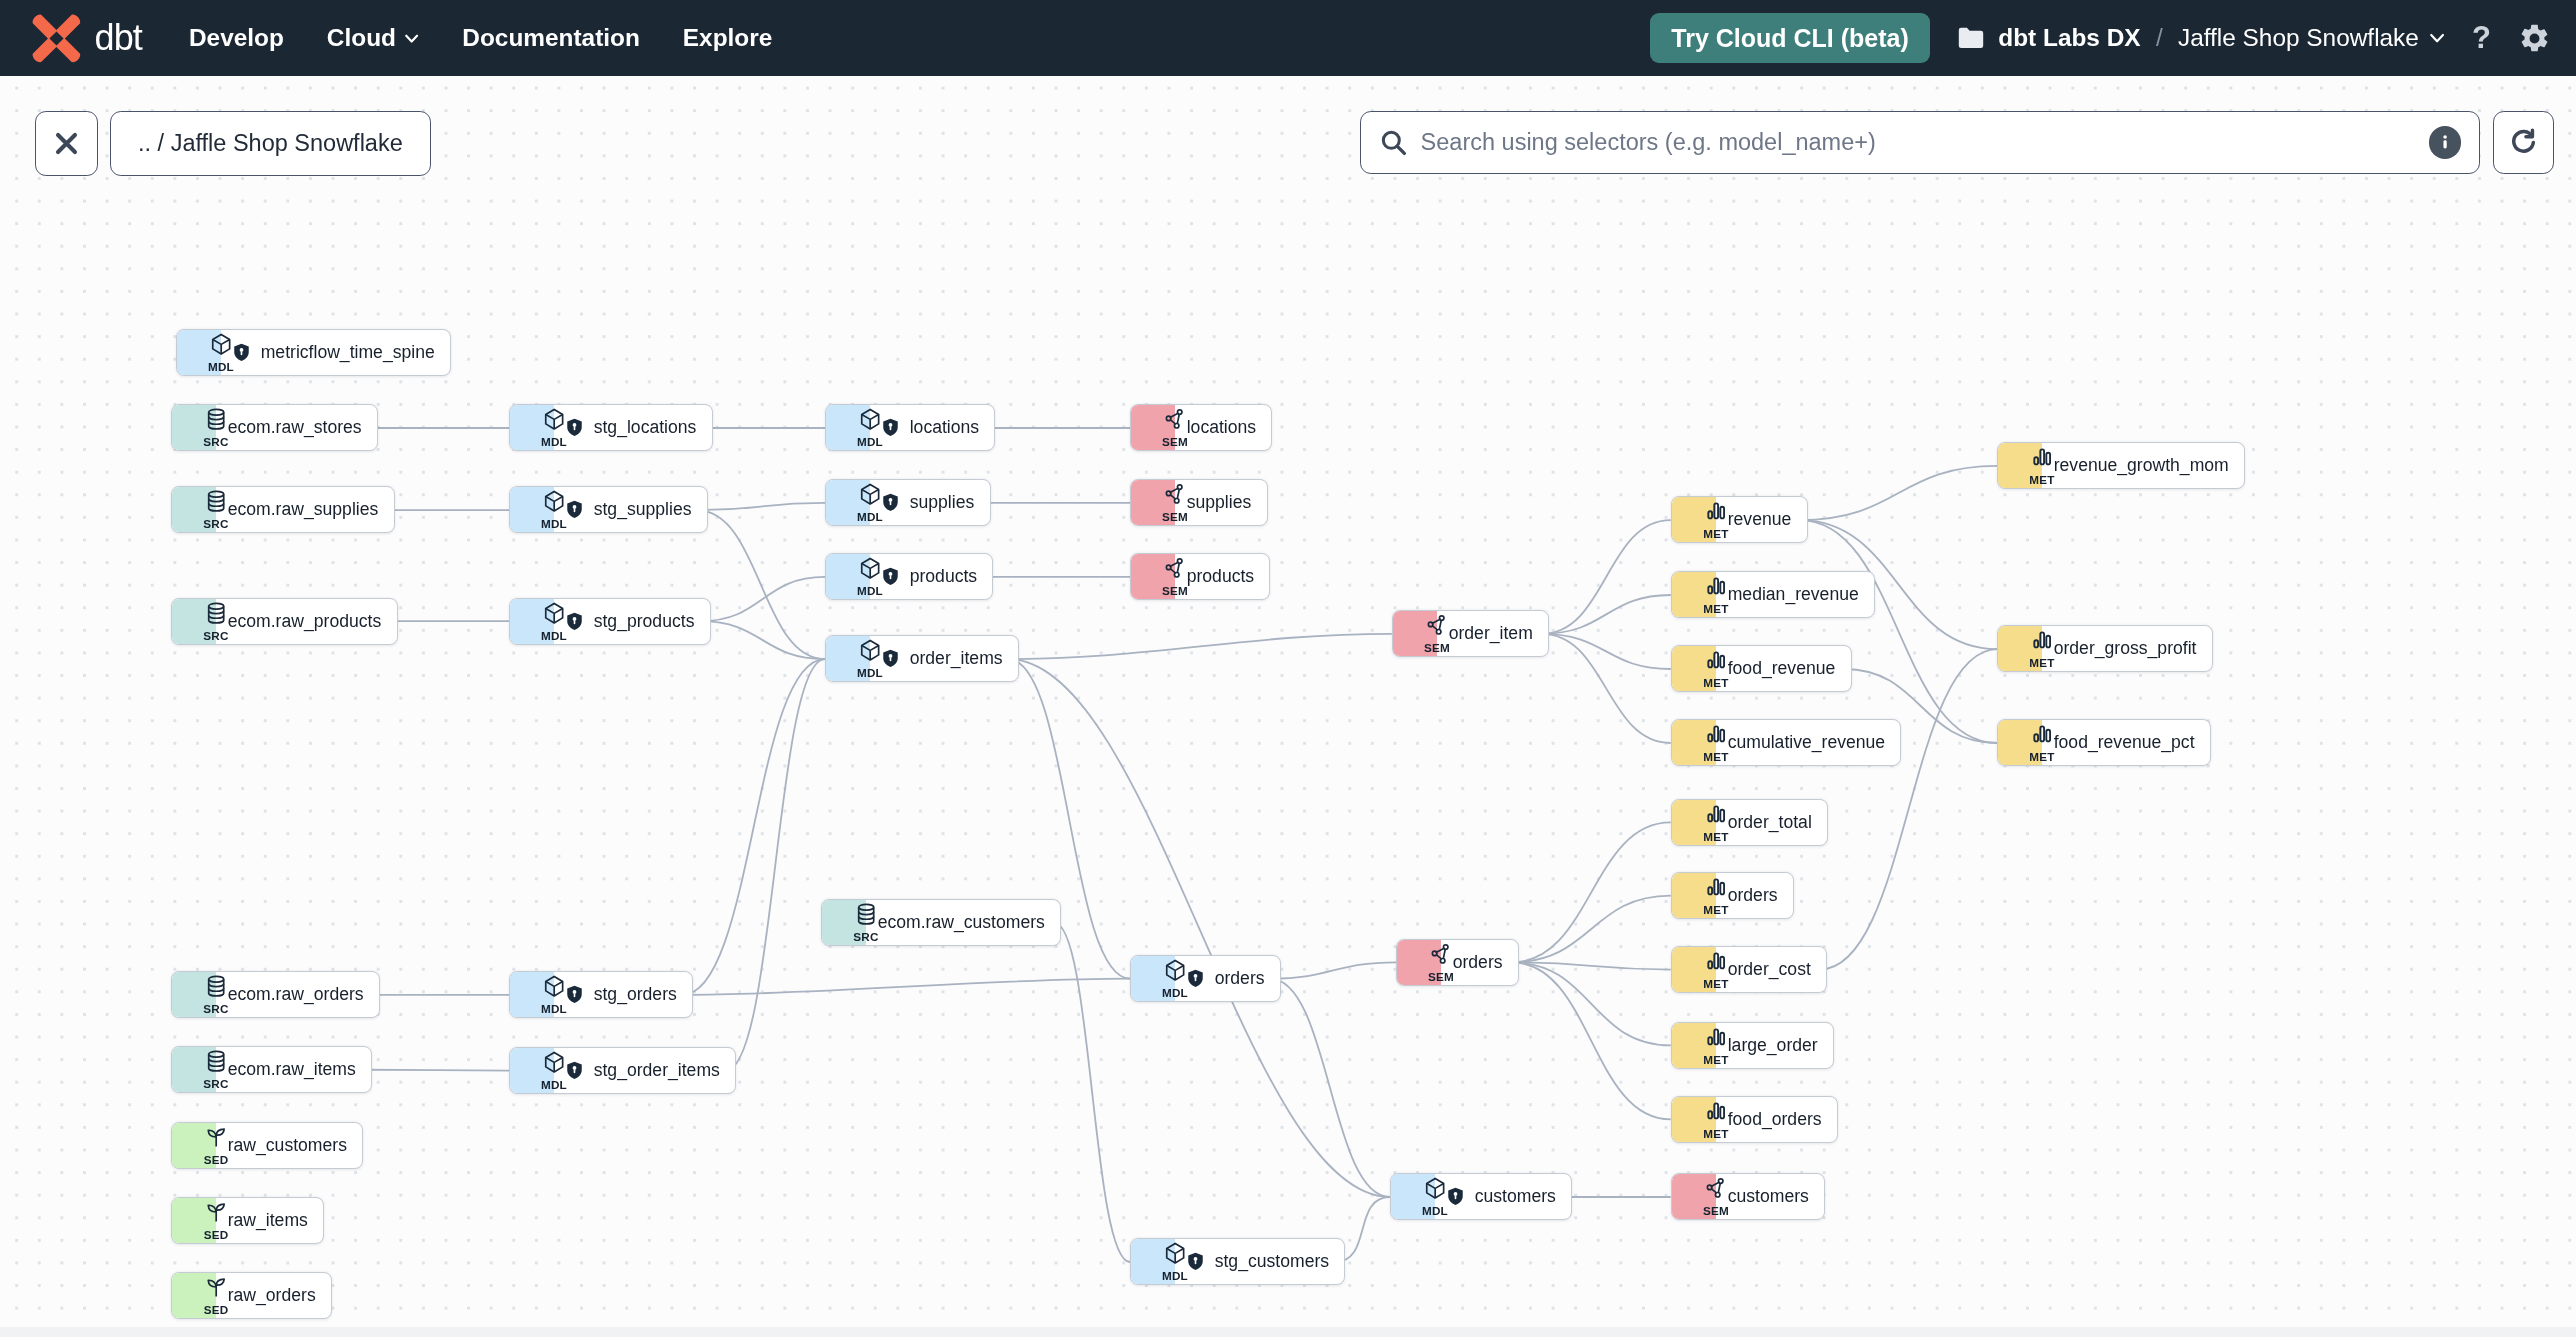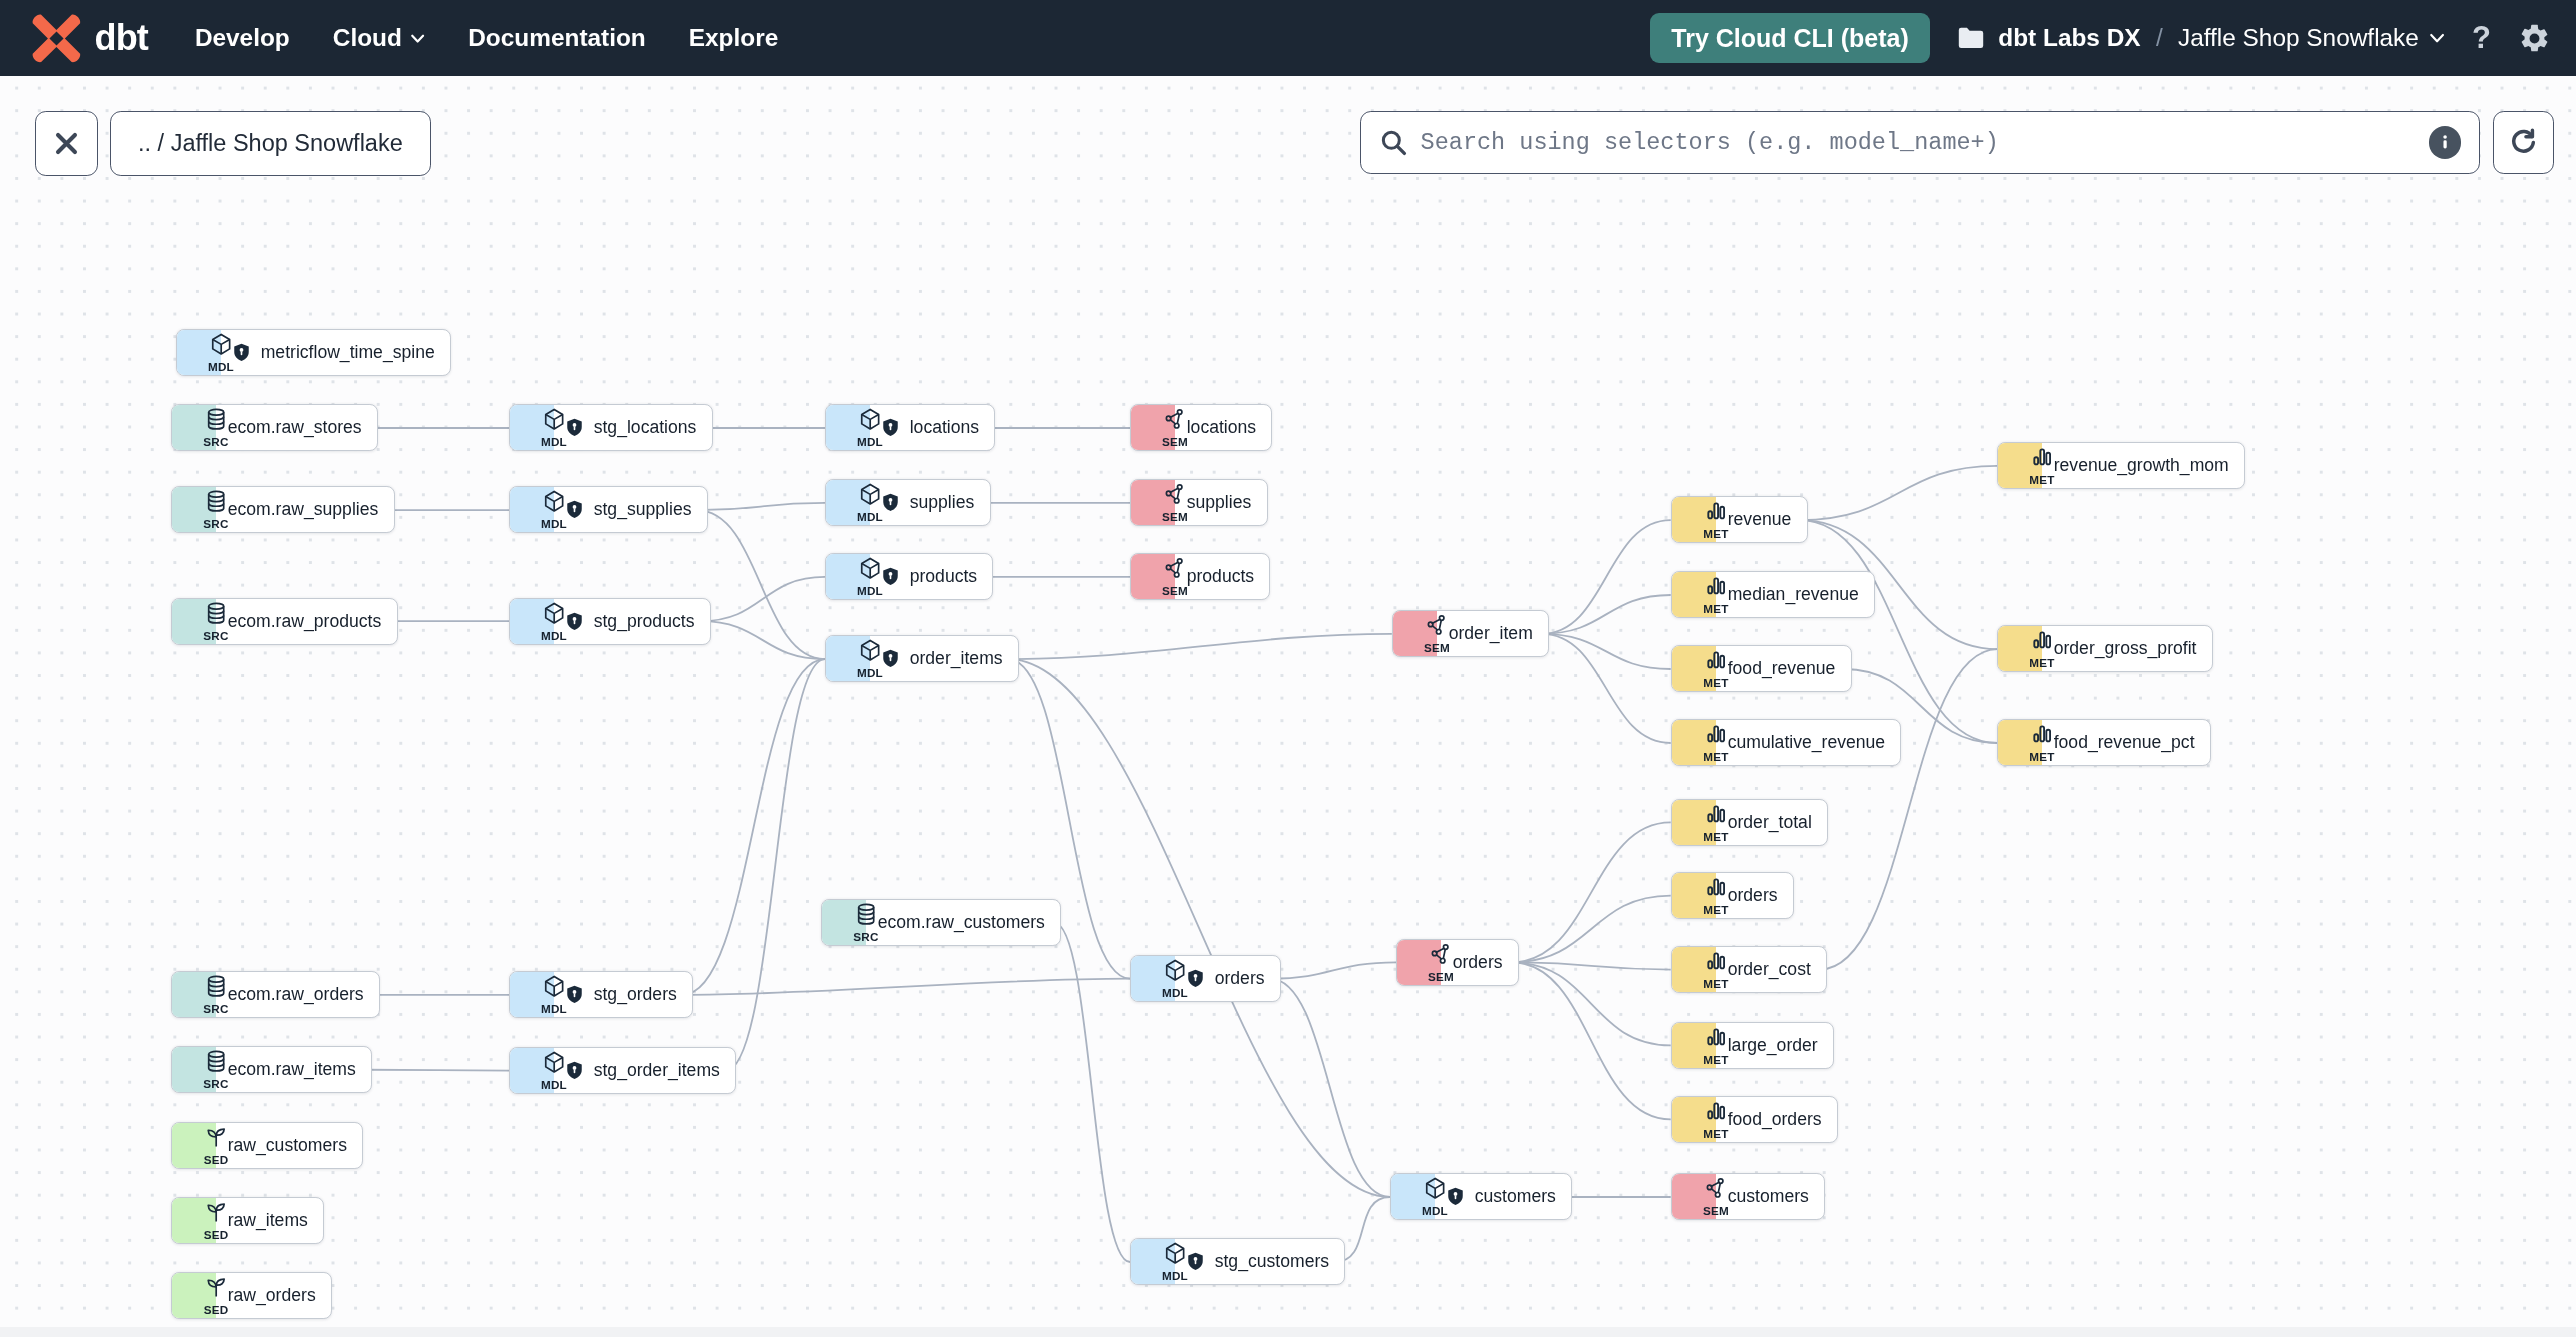--- a/index.html
+++ b/index.html
@@ -12,21 +12,21 @@
     background-size:22.6px 22.6px; background-position:5.4px 9px; }
   #edges { position:absolute; inset:0; width:2576px; height:1338px; }
   #edges path { fill:none; stroke:#a9b2c0; stroke-width:2px; }
   #nodes-layer { position:absolute; inset:0; }
 
   
   .navbar { position:absolute; top:0; left:0; width:2576px; height:76px;
     background:#1c2734; display:flex; align-items:center;
     padding:0 25px 0 31px; z-index:10; }
   .logo-wrap { display:flex; align-items:center; gap:12.6px; margin-right:47px; }
-  .brand { color:#fff; font-weight:700; font-size:36px; letter-spacing:-0.9px; }
+  .brand { color:#fff; font-weight:400; font-size:36px; letter-spacing:-0.9px; }
   .nav-links { display:flex; align-items:center; gap:43px; }
   .nav-link { color:#ffffff; font-size:24.4px; font-weight:600; display:flex;
     align-items:center; gap:8.1px; cursor:pointer; white-space:nowrap; }
   .nav-right { margin-left:auto; display:flex; align-items:center; gap:27px; }
   .cta-btn { background:#3e7f7b; color:#fff; font-size:25px; font-weight:600;
     border:none; border-radius:9px; padding:10.8px 21px; cursor:pointer; white-space:nowrap; }
   .account-group { display:flex; align-items:center; gap:13.5px; font-size:24.4px; color:#fff; }
   .account-name { font-weight:700; }
   .path-sep { color:#8391a3; font-weight:400; padding:0 1.8px; }
   .project-switch { display:flex; align-items:center; gap:10px; cursor:pointer; }
@@ -35,21 +35,21 @@
   
   .tool-box { position:absolute; background:#fff; border:1.8px solid #4a5468;
     border-radius:10.8px; display:flex; align-items:center; justify-content:center;
     z-index:5; }
   .close-btn { left:35px; top:111px; width:63px; height:65px; cursor:pointer; }
   .breadcrumb-box { left:110px; top:111px; height:65px; padding:0 27px;
     font-size:23.5px; color:#222b38; cursor:pointer; white-space:nowrap; }
   .search-box { left:1360px; top:111px; width:1120px; height:63px;
     justify-content:flex-start; padding:0 18px; gap:12.6px; }
   .search-box input { flex:1; border:none; outline:none; font-size:23.5px;
-    color:#0f766e; font-family:Liberation Mono, monospace; background:transparent; }
+    color:#0f766e; font-family:Liberation Sans, sans-serif; background:transparent; }
   .search-box input::placeholder { color:#6e7787; }
   .info-chip { width:32.5px; height:32.5px; border-radius:50%; background:#47525f;
     display:flex; align-items:center; justify-content:center; flex:none; cursor:pointer; }
   .refresh-btn { left:2493px; top:111px; width:61px; height:63px; cursor:pointer; }
 
   
   .node { position:absolute; display:inline-flex; align-items:stretch; height:47px;
     background:#fff; border:1.4px solid #c5cbd3; border-radius:8.1px; overflow:hidden;
     box-shadow:0 0.9px 2.7px rgba(20,30,48,.10); cursor:pointer; z-index:2; }
   .chip { width:37px; flex:none; display:flex; flex-direction:column;

